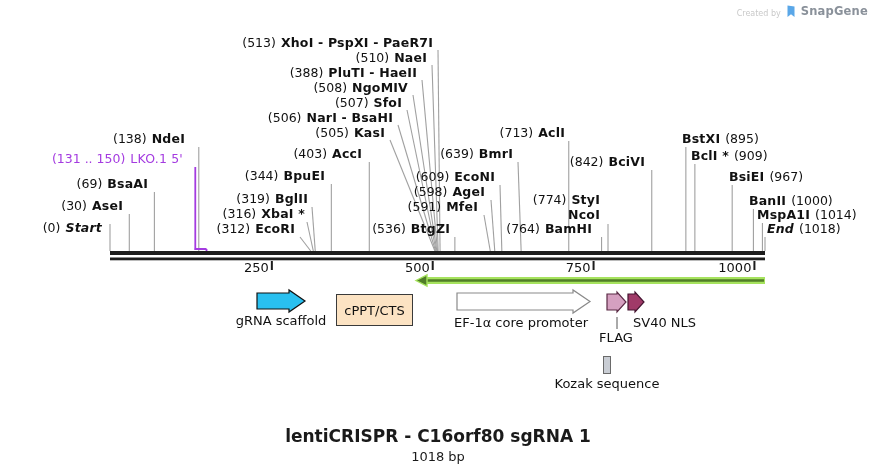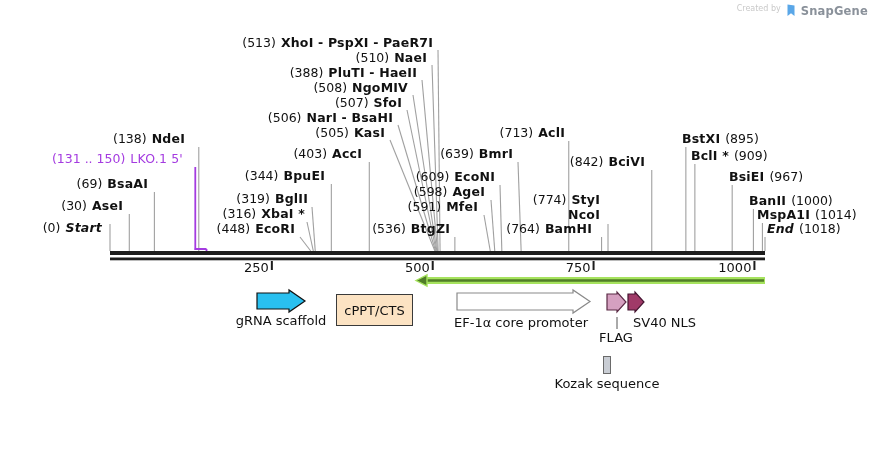--- a/index.html
+++ b/index.html
@@ -8,21 +8,21 @@
   #map-svg{position:absolute;left:0;top:0;}
   .site-label{position:absolute;font-size:12.5px;line-height:14px;white-space:nowrap;color:#111;}
   .site-label .first{margin-right:5px;}
   .site-label .nm{font-weight:bold;letter-spacing:.2px;}
   .site-label.it .nm{font-style:italic;}
   .site-label.feat .nm{font-weight:normal;}
   .ruler-num{position:absolute;font-size:13px;line-height:13px;color:#111;}
   .feat-label{position:absolute;font-size:13px;line-height:14px;white-space:nowrap;color:#111;}
   .feat-box{position:absolute;box-sizing:border-box;display:flex;align-items:center;justify-content:center;
             font-size:13px;color:#111;}
-  .branding{position:absolute;top:4px;right:8px;display:flex;align-items:flex-start;gap:5px;}
+  .branding{position:absolute;top:4px;right:8px;display:flex;align-items:flex-end;gap:5px;}
   .created-by{font-size:8px;color:#c9c9c9;}
   .app-name{font-size:11.5px;color:#8a919a;font-weight:600;letter-spacing:.2px;}
   .title-block{position:absolute;left:0;right:0;text-align:center;}
   .map-title{font-size:17px;font-weight:bold;}
   .map-subtitle{font-size:13px;margin-top:3px;}
 </style>
 </head>
 <body>
 
 <div class="canvas">
@@ -82,21 +82,21 @@
       <polygon points="607,294 617,294 617,292 626,302 617,312 617,310 607,310" fill="#d5a0c0" stroke="#5a2a45" stroke-width="1.2"></polygon>
       <line x1="617" y1="317" x2="617" y2="329" stroke="#555555" stroke-width="1"></line>
       <polygon points="628,294 635,294 635,292 644,302 635,312 635,310 628,310" fill="#a03a68" stroke="#441430" stroke-width="1.2"></polygon>
     </svg>
 
   <div id="map-layer">
       <div class="site-label it" style="right: 774px; top: 221px;"><span class="pos first">(0)</span><span class="nm">Start</span></div>
       <div class="site-label" style="right: 753px; top: 199px;"><span class="pos first">(30)</span><span class="nm">AseI</span></div>
       <div class="site-label" style="right: 728px; top: 177px;"><span class="pos first">(69)</span><span class="nm">BsaAI</span></div>
       <div class="site-label" style="right: 691px; top: 132px;"><span class="pos first">(138)</span><span class="nm">NdeI</span></div>
-      <div class="site-label" style="right: 581px; top: 222px;"><span class="pos first">(448)</span><span class="nm">EcoRI</span></div>
+      <div class="site-label" style="right: 581px; top: 222px;"><span class="pos first">(312)</span><span class="nm">EcoRI</span></div>
       <div class="site-label" style="right: 571px; top: 207px;"><span class="pos first">(316)</span><span class="nm">XbaI *</span></div>
       <div class="site-label" style="right: 568px; top: 192px;"><span class="pos first">(319)</span><span class="nm">BglII</span></div>
       <div class="site-label" style="right: 551px; top: 169px;"><span class="pos first">(344)</span><span class="nm">BpuEI</span></div>
       <div class="site-label" style="right: 514px; top: 147px;"><span class="pos first">(403)</span><span class="nm">AccI</span></div>
       <div class="site-label" style="right: 491px; top: 126px;"><span class="pos first">(505)</span><span class="nm">KasI</span></div>
       <div class="site-label" style="right: 483px; top: 111px;"><span class="pos first">(506)</span><span class="nm">NarI - BsaHI</span></div>
       <div class="site-label" style="right: 474px; top: 96px;"><span class="pos first">(507)</span><span class="nm">SfoI</span></div>
       <div class="site-label" style="right: 468px; top: 81px;"><span class="pos first">(508)</span><span class="nm">NgoMIV</span></div>
       <div class="site-label" style="right: 459px; top: 66px;"><span class="pos first">(388)</span><span class="nm">PluTI - HaeII</span></div>
       <div class="site-label" style="right: 449px; top: 51px;"><span class="pos first">(510)</span><span class="nm">NaeI</span></div>
@@ -124,14 +124,18 @@
       <div class="ruler-num" style="right: 124.582px; top: 261px;">1000</div>
       <div class="feat-label" style="top: 314px; left: 281px; transform: translateX(-50%);">gRNA scaffold</div>
       <div class="feat-box" style="left: 336px; top: 294px; width: 77px; height: 32px; background: rgb(252, 227, 195); border: 1.2px solid rgb(58, 58, 58);">cPPT/CTS</div>
       <div class="feat-label" style="top: 316px; left: 521px; transform: translateX(-50%);">EF-1α core promoter</div>
       <div class="feat-label" style="top: 331px; left: 616px; transform: translateX(-50%);">FLAG</div>
       <div class="feat-label" style="top: 316px; left: 633px;">SV40 NLS</div>
       <div class="feat-box" style="left: 603px; top: 356px; width: 8px; height: 18px; background: rgb(201, 205, 212); border: 1.2px solid rgb(106, 106, 106);"></div>
       <div class="feat-label" style="top: 377px; left: 607px; transform: translateX(-50%);">Kozak sequence</div>
     </div>
 
+  <div class="title-block" style="top: 426px;">
+    <div class="map-title">lentiCRISPR - C16orf80 sgRNA 1</div>
+    <div class="map-subtitle">1018 bp</div>
+  </div>
 
 </div>
 
 </body></html>

